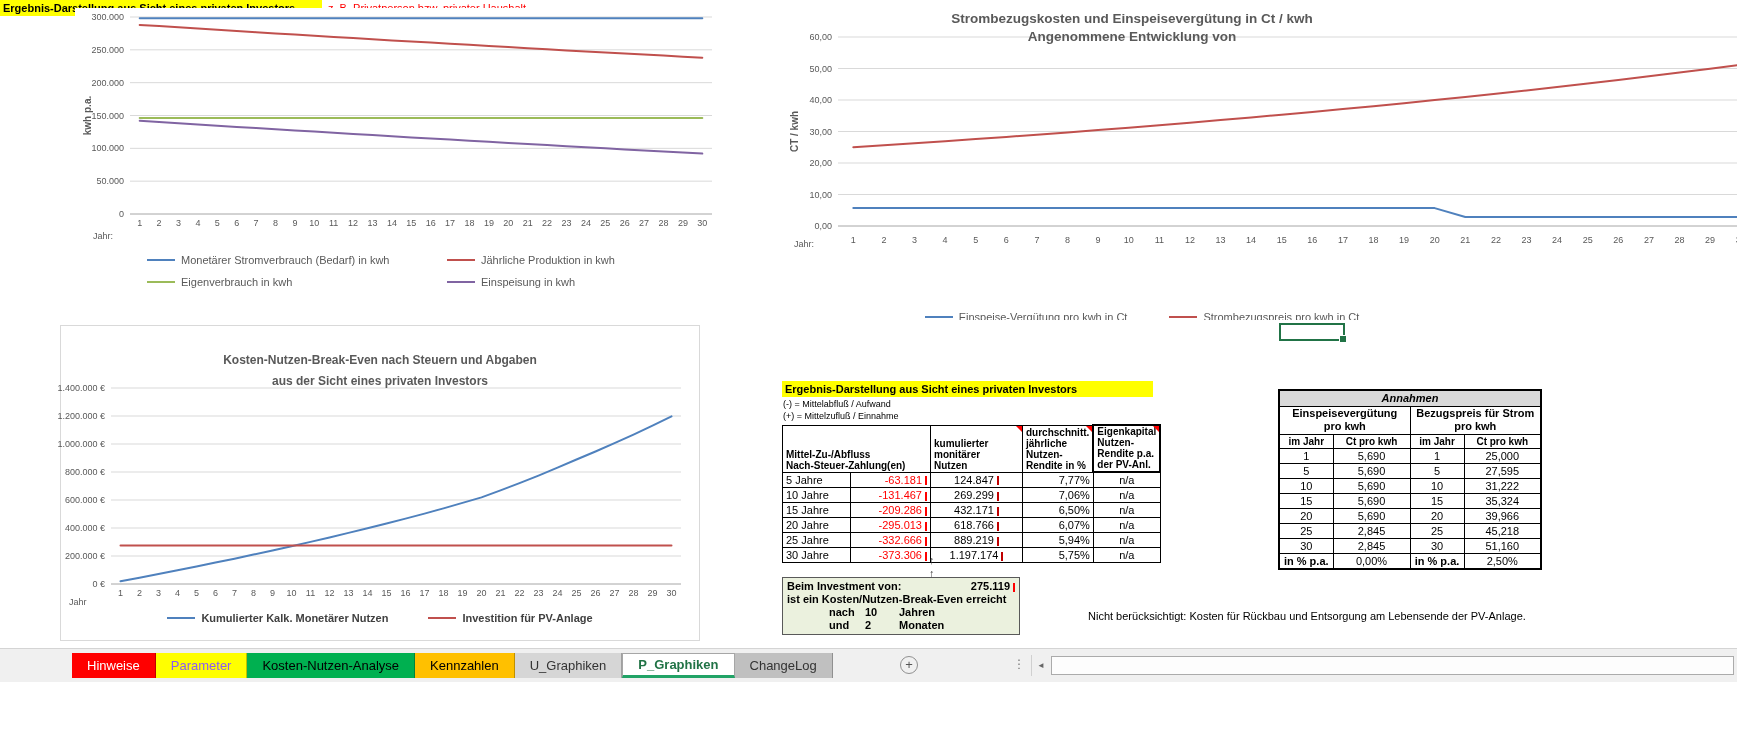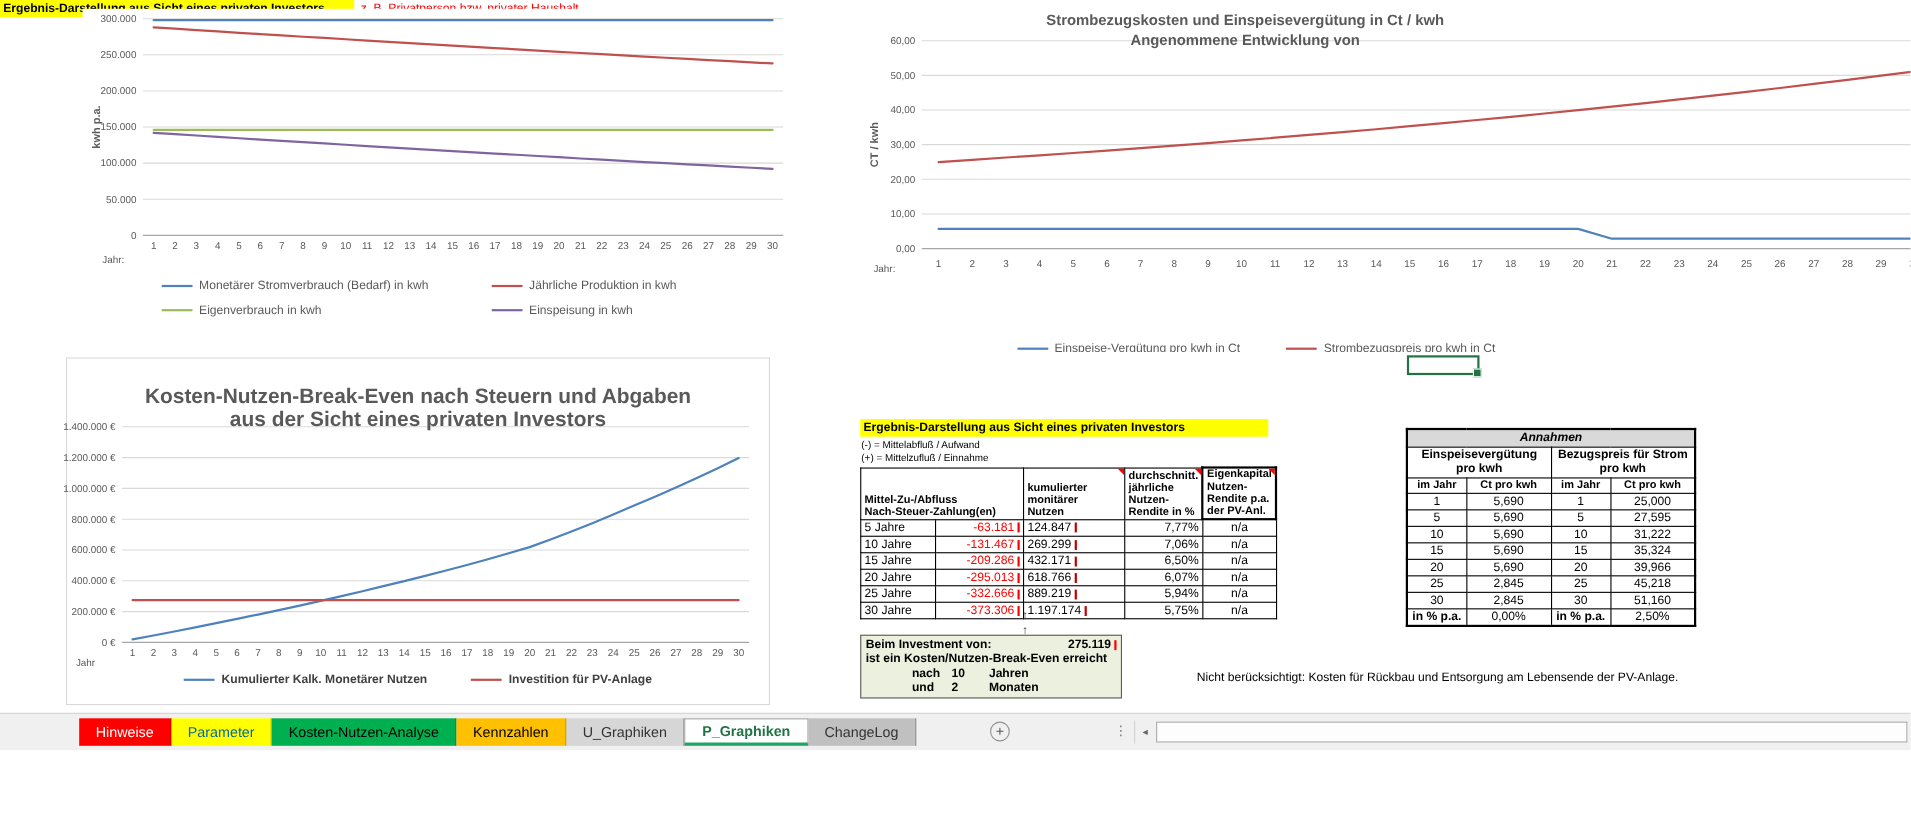--- a/index.html
+++ b/index.html
@@ -14,21 +14,21 @@
   .hdr-yellow{left:0;top:0;width:322px;height:16px;background:#FFFF00;font-weight:bold;line-height:16px;padding-left:3px;white-space:nowrap;}
   .hdr-red{left:328px;top:0;height:16px;color:#FF0000;line-height:16px;white-space:nowrap;}
 
   
   .chart{position:absolute;background:#fff;}
   #chart1{left:75px;top:8px;width:660px;height:296px;}
   #chart2{left:782px;top:4px;width:955px;height:316px;overflow:hidden;}
   #chart3{left:60px;top:325px;width:640px;height:316px;border:1px solid #D9D9D9;}
   .chart-title{position:absolute;text-align:center;font-weight:bold;color:#595959;z-index:2;}
   #chart2 .chart-title{left:0;top:6px;width:700px;font-size:13.5px;line-height:18px;}
-  #chart3 .chart-title{left:0;top:24px;width:100%;font-size:19px;line-height:21px;}
+  #chart3 .chart-title{left:0;top:24px;width:100%;font-size:12px;line-height:21px;}
   .legend{position:absolute;font-size:11px;color:#595959;}
   .legend-item{display:flex;align-items:center;gap:6px;white-space:nowrap;}
   .legend-marker{display:inline-block;width:28px;height:2px;flex:0 0 28px;}
   #chart1 .legend{left:72px;top:246px;width:565px;display:grid;grid-template-columns:300px auto;row-gap:10px;}
   #chart2 .legend{left:30px;top:291px;width:660px;display:flex;justify-content:center;gap:42px;margin-top:16px;}
   #chart3 .legend{left:0;top:286px;width:100%;display:flex;justify-content:center;gap:40px;font-weight:bold;color:#404040;}
 
   
   .sel-cell{left:1279px;top:323px;width:66px;height:18px;border:2px solid #217346;background:transparent;}
   .sel-cell:after{content:'';position:absolute;right:-4px;bottom:-4px;width:6px;height:6px;background:#217346;border:1px solid #fff;}
@@ -36,21 +36,21 @@
   
   .res-title{left:782px;top:381px;width:371px;height:16px;background:#FFFF00;font-weight:bold;line-height:16px;padding-left:3px;white-space:nowrap;}
   .res-legend{left:783px;font-size:9px;white-space:nowrap;}
   .res-table{left:782px;top:424px;border-collapse:collapse;table-layout:fixed;font-size:11px;background:#fff;}
   .res-table th,.res-table td{border:1px solid #000;padding:0 3px;overflow:hidden;white-space:nowrap;}
   .res-table th{font-size:10px;line-height:11px;font-weight:bold;text-align:left;vertical-align:bottom;height:44px;position:relative;padding-bottom:1px;}
   .res-table td{height:14px;line-height:14px;}
   .note-tri:after{content:'';position:absolute;top:0;right:0;border-left:6px solid transparent;border-top:6px solid #FF0000;}
   .res-label{text-align:left;padding-left:6px;}
   .res-neg{color:#FF0000;text-align:right;}
-  .res-val{text-align:left;}
+  .res-val{text-align:center;}
   .res-pct{text-align:right;padding-right:8px;}
   .res-na{text-align:center;}
   .bar{display:inline-block;width:2px;height:9px;margin-left:3px;vertical-align:middle;}
   .bar-red{background:#FF0000;}
   .bar-dark{background:#C00000;}
   .up-arrow{font-size:11px;color:#404040;line-height:12px;}
 
   
   .invest-box{left:782px;top:577px;width:238px;height:58px;background:#EBF1DE;border:1px solid #595959;font-weight:bold;padding:2px 4px;}
   .invest-row{height:13px;line-height:13px;white-space:nowrap;}
@@ -477,21 +477,21 @@
       <td>0,00%</td>
       <td>in % p.a.</td>
       <td>2,50%</td>
     </tr>
   </tfoot>
 </table>
 
 <div class="abs tabbar">
   <div class="tabs">
       <div class="tab" style="background: rgb(255, 0, 0); color: rgb(255, 255, 255);">Hinweise</div>
-      <div class="tab" style="background: rgb(255, 255, 0); color: #0369a1;">Parameter</div>
+      <div class="tab" style="background: rgb(255, 255, 0); color: #8b5cf6;">Parameter</div>
       <div class="tab" style="background: rgb(0, 176, 80); color: rgb(0, 0, 0);">Kosten-Nutzen-Analyse</div>
       <div class="tab" style="background: rgb(255, 192, 0); color: rgb(0, 0, 0);">Kennzahlen</div>
       <div class="tab" style="background: rgb(214, 214, 214); color: rgb(51, 51, 51);">U_Graphiken</div>
       <div class="tab active" style="background: rgb(255, 255, 255); color: rgb(33, 115, 70);">P_Graphiken</div>
       <div class="tab" style="background: rgb(192, 192, 192); color: rgb(51, 51, 51);">ChangeLog</div>
     </div>
   <div class="new-sheet">+</div>
   <div class="tab-splitter">⋮</div>
   <div class="hscroll">
     <div class="hs-arrow">◄</div>

